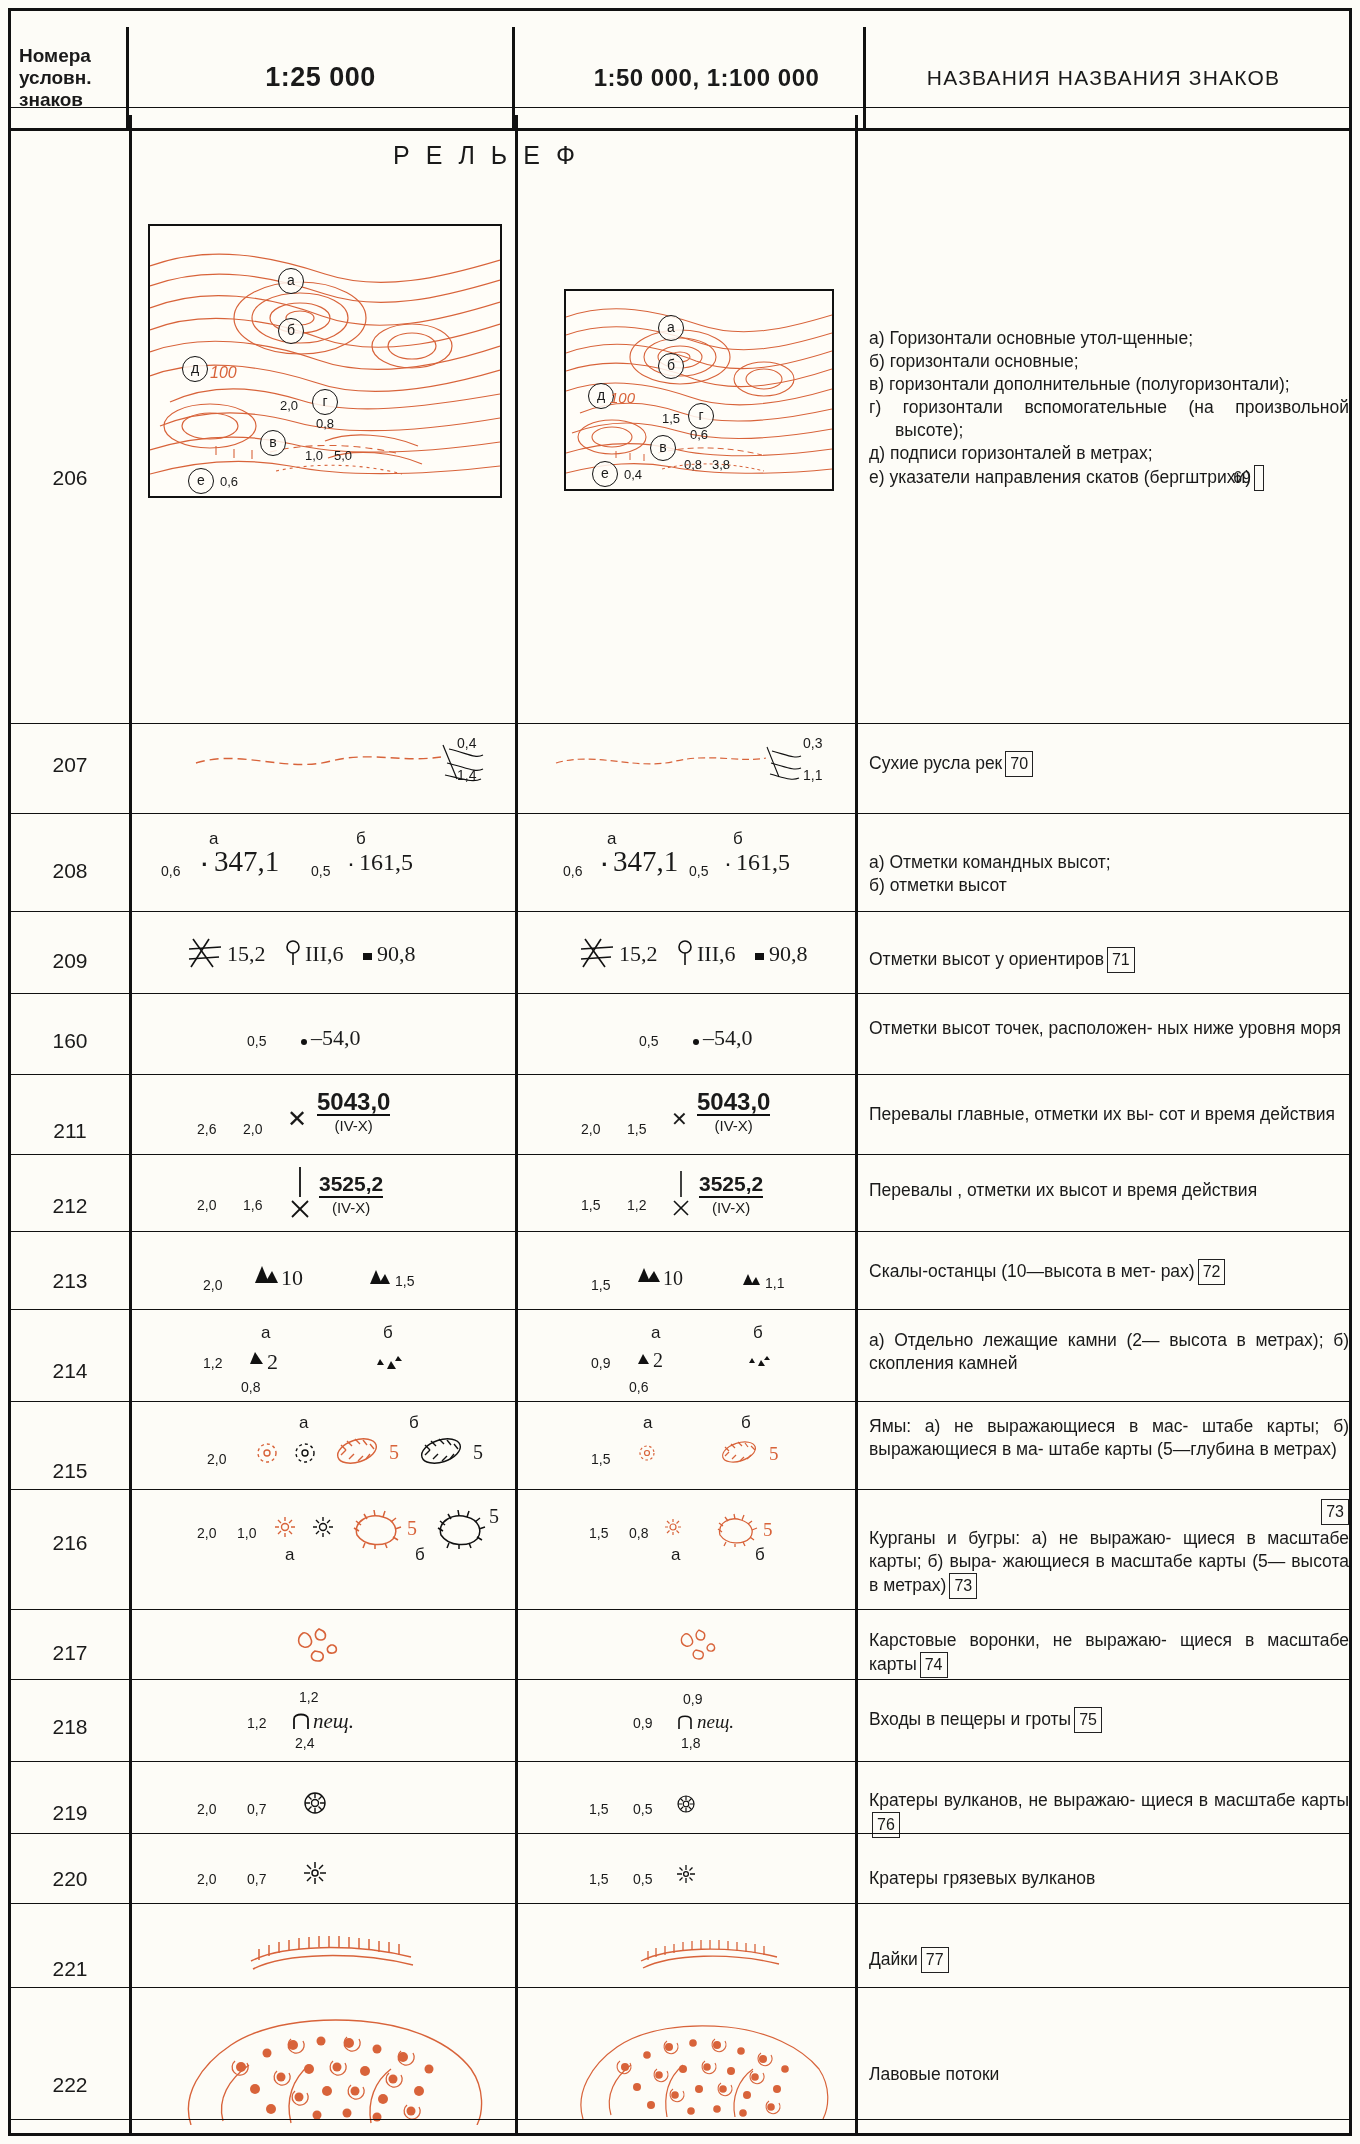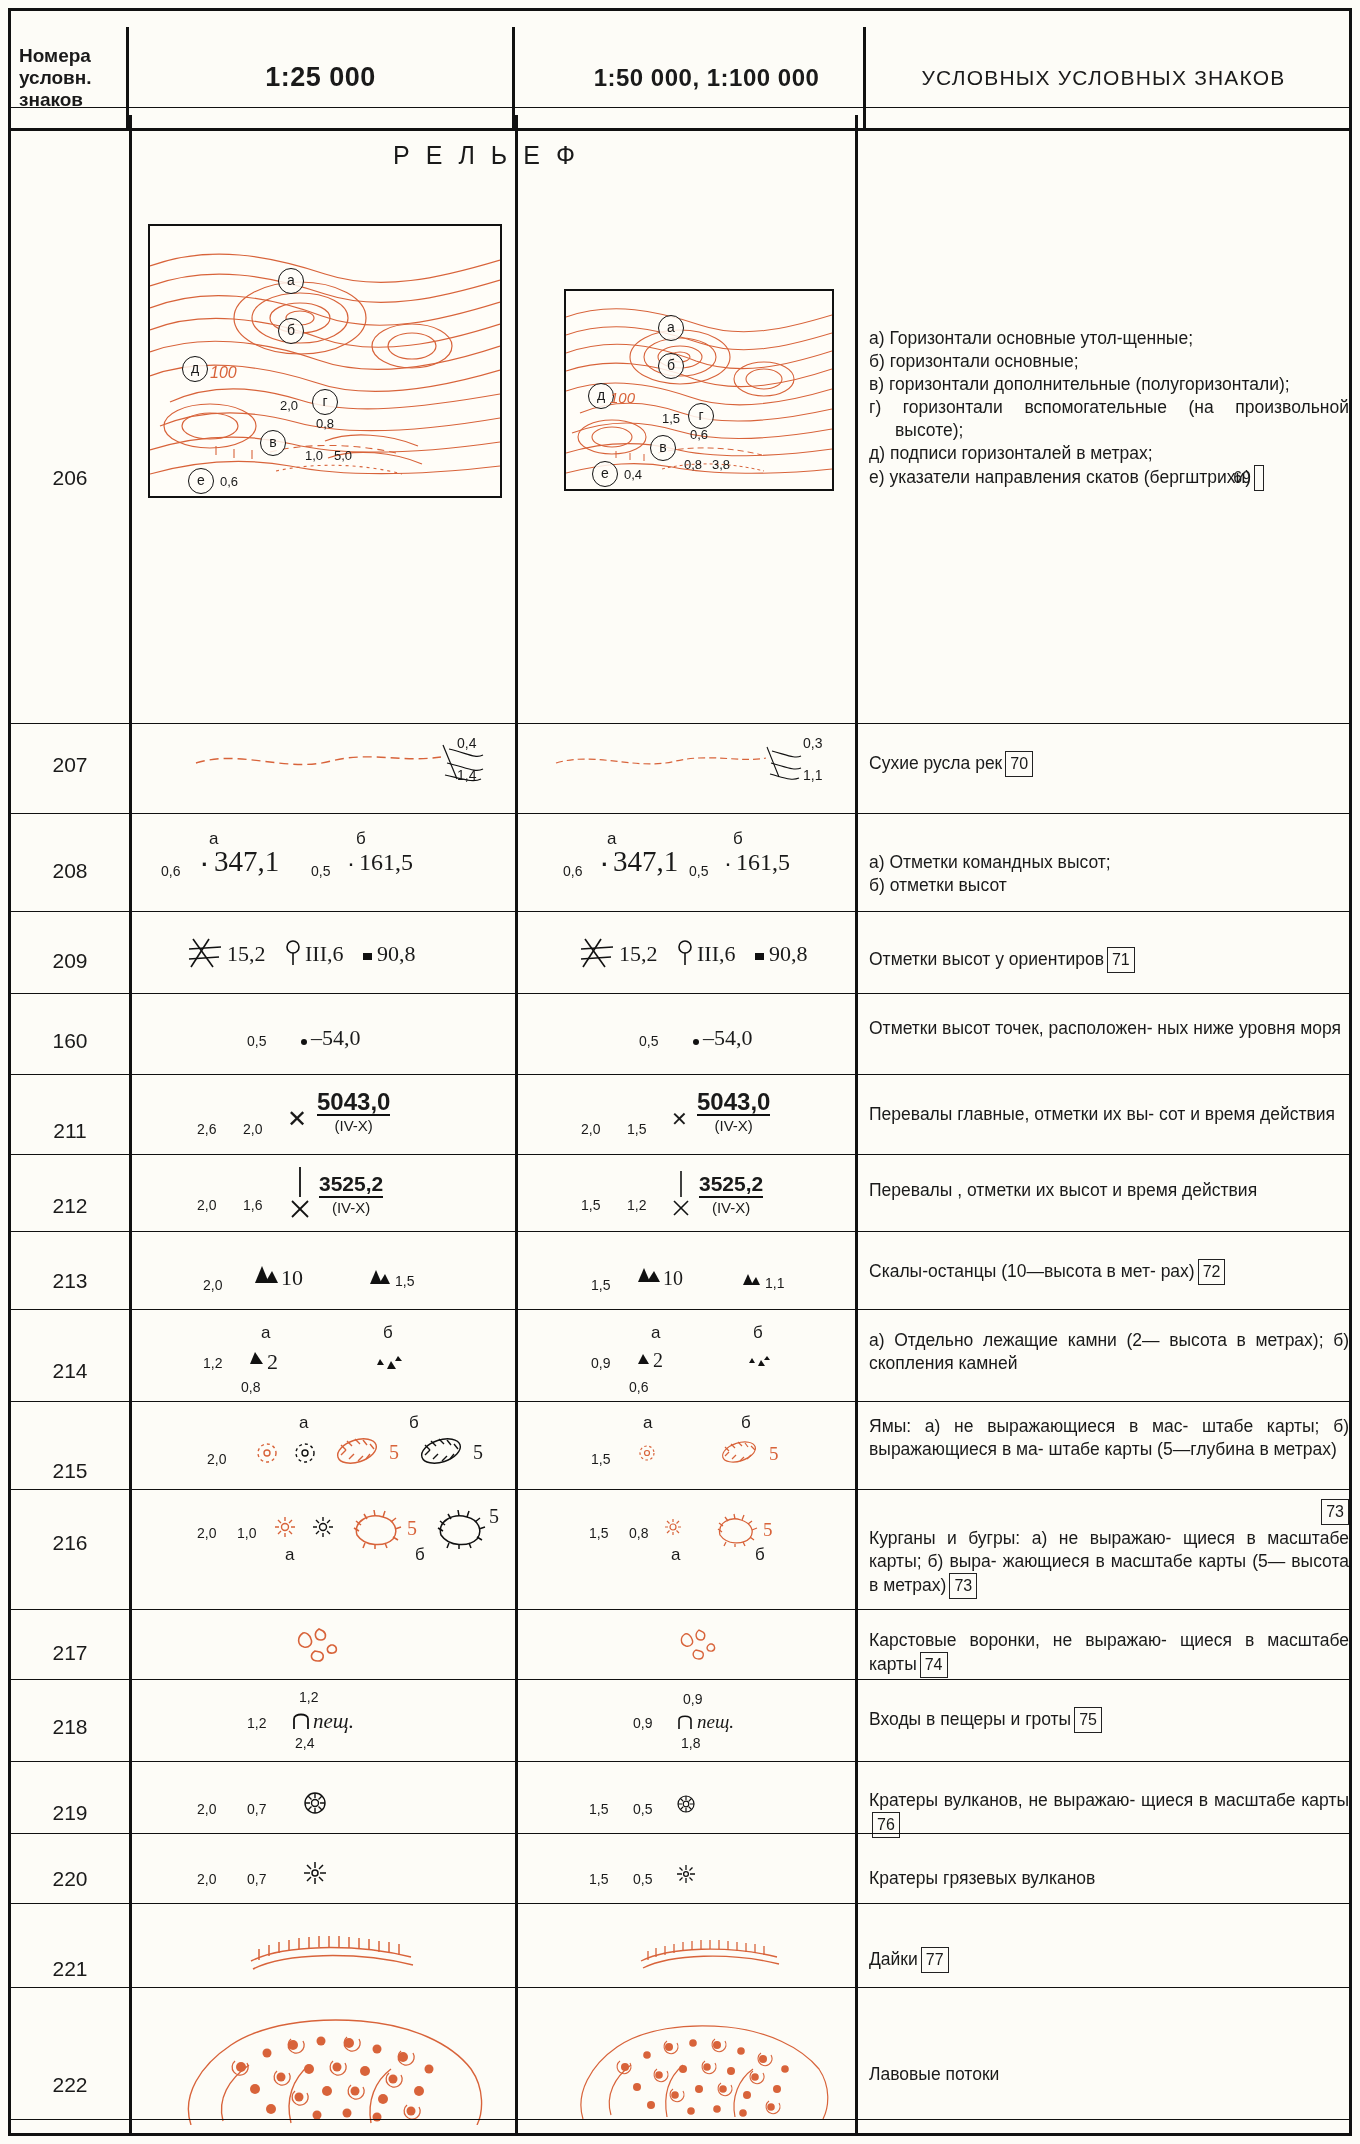--- a/index.html
+++ b/index.html
@@ -130,21 +130,21 @@
         <div>знаков</div>
       </div>
     </div>
     <div class="hcell b c2">
       <div class="h-scale">1:25 000</div>
     </div>
     <div class="hcell b c3">
       <div class="h-scale small">1:50 000, 1:100 000</div>
     </div>
     <div class="hcell c4">
-      <div class="h-title">УСЛОВНЫХ УСЛОВНЫХ ЗНАКОВ</div>
+      <div class="h-title">НАЗВАНИЯ НАЗВАНИЯ ЗНАКОВ</div>
     </div>
   </div>
 
   <div class="vrule v1"></div>
   <div class="vrule v2"></div>
   <div class="vrule v3"></div>
 
   <div class="section-title">РЕЛЬЕФ</div>
 
   <div class="rowline" style="top:96px;"></div>

